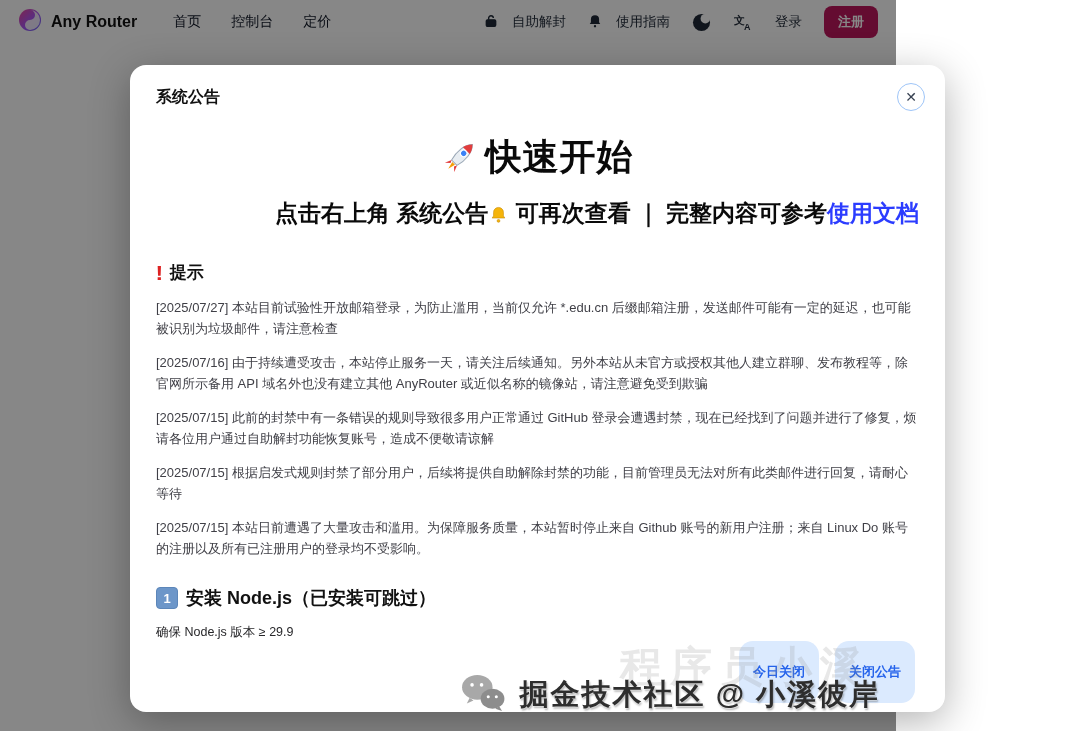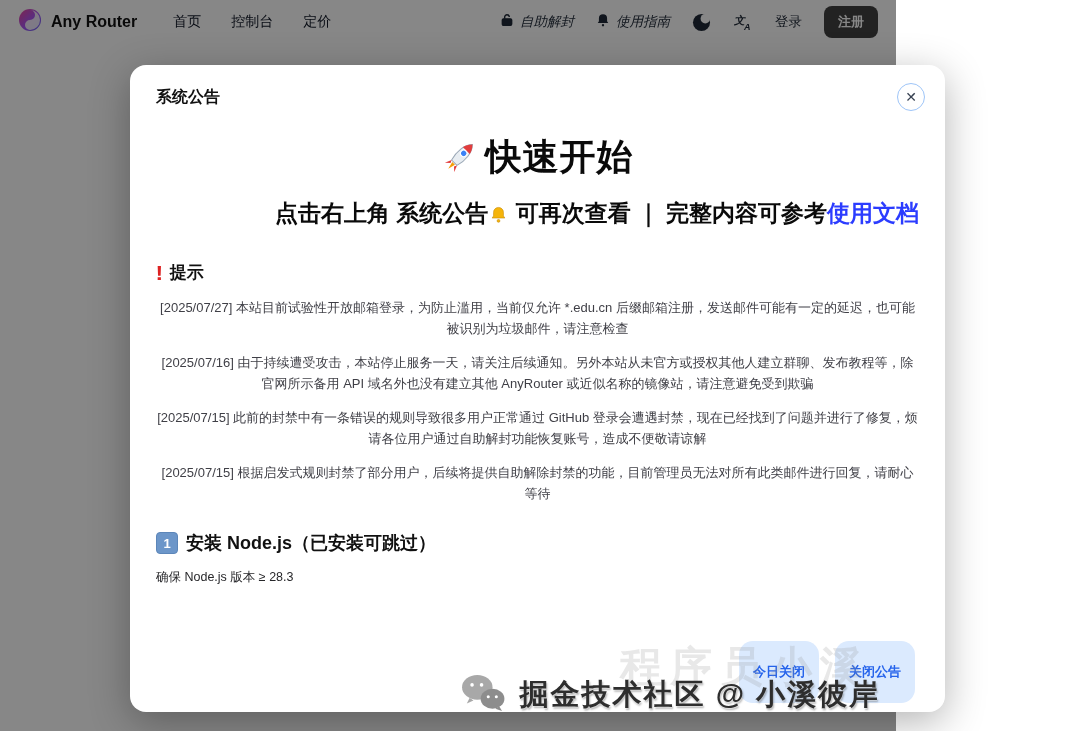--- a/index.html
+++ b/index.html
@@ -5,22 +5,22 @@
   html,body{margin:0;padding:0;width:1080px;height:731px;overflow:hidden;
     font-family:"Liberation Sans","DejaVu Sans",sans-serif;background:#fff;}
   .page{position:relative;width:896px;height:731px;background:#fff;}
 
   
   .navbar{height:44px;display:flex;align-items:center;padding:0 18px;background:#fff;box-sizing:border-box;}
   .brand{display:flex;align-items:center;gap:9px;font-size:16px;font-weight:700;color:#111;}
   .nav-links{display:flex;gap:30px;margin-left:36px;font-size:14px;color:#111827;font-weight:500;}
   .nav-links span{cursor:pointer;}
   .nav-right{margin-left:auto;display:flex;align-items:center;gap:22px;font-size:13.5px;color:#1f2937;font-weight:500;}
-  .nav-item{display:flex;align-items:flex-start;gap:6px;cursor:pointer;font-style:italic;}
-  .register-btn{background:#404040;color:#fff;border:none;border-radius:8px;padding:7px 14px;font-size:13px;font-weight:600;cursor:pointer;}
+  .nav-item{display:flex;align-items:center;gap:14px;cursor:pointer;}
+  .register-btn{background:#be185d;color:#fff;border:none;border-radius:8px;padding:7px 14px;font-size:13px;font-weight:600;cursor:pointer;}
   .login-link{cursor:pointer;}
 
   
   .overlay{position:absolute;inset:0;background:rgba(0,0,0,0.47);z-index:10;}
 
   
   .modal{position:absolute;left:130px;top:65px;width:815px;height:647px;background:#fff;
     border-radius:16px;z-index:20;display:flex;flex-direction:column;box-sizing:border-box;overflow:hidden;
     box-shadow:0 10px 40px rgba(0,0,0,0.3);}
   .modal-header{display:flex;justify-content:space-between;align-items:flex-start;
@@ -32,21 +32,21 @@
   .modal-body{flex:1;overflow:hidden;padding:0 26px;}
 
   .hero{display:flex;align-items:center;justify-content:center;gap:6px;margin-top:16px;}
   .hero-title{font-size:36px;font-weight:800;color:#0a0a0a;letter-spacing:1px;text-align:center;}
   .subtitle{text-align:right;font-size:23px;font-weight:700;margin-top:16px;color:#0a0a0a;}
   .doc-link{color:#2b3cff;cursor:pointer;text-decoration:none;}
   .bell-ico{display:inline-block;vertical-align:-2px;margin:0 2px;}
 
   .tips-heading{font-size:17px;font-weight:700;margin:32px 0 0;display:flex;align-items:center;gap:7px;color:#111;}
   .excl{color:#dd2222;font-weight:900;font-size:20px;line-height:1;transform:scaleX(1.15);}
-  .tip{font-size:13px;color:#3f3f46;line-height:1.62;margin:13px 0 0;text-align:center;}
+  .tip{font-size:13px;color:#3f3f46;line-height:1.62;margin:13px 0 0;}
 
   .install-heading{font-size:18px;font-weight:700;margin:27px 0 0;display:flex;align-items:center;gap:8px;color:#111;}
   .keycap{width:20px;height:20px;background:#6c96c9;border:1px solid #5c86b9;border-radius:4px;color:#fff;
     font-size:13px;font-weight:700;display:inline-flex;align-items:center;justify-content:center;}
   .note{font-size:12.5px;color:#27272a;margin:14px 0 0;}
   .code{font-family:"DejaVu Sans Mono","Liberation Mono",monospace;font-size:13px;color:#18181b;
     line-height:1.6;margin:5px 0 0;white-space:pre;}
 
   .modal-footer{height:64px;display:flex;justify-content:flex-end;align-items:center;gap:16px;
     padding:0 30px 16px;box-sizing:border-box;}
@@ -157,27 +157,28 @@
 
       <div class="tips-heading">
         <span class="excl">!</span>
         <span>提示</span>
       </div>
 
       <p class="tip">[2025/07/27] 本站目前试验性开放邮箱登录，为防止滥用，当前仅允许 *.edu.cn 后缀邮箱注册，发送邮件可能有一定的延迟，也可能被识别为垃圾邮件，请注意检查</p>
       <p class="tip">[2025/07/16] 由于持续遭受攻击，本站停止服务一天，请关注后续通知。另外本站从未官方或授权其他人建立群聊、发布教程等，除官网所示备用 API 域名外也没有建立其他 AnyRouter 或近似名称的镜像站，请注意避免受到欺骗</p>
       <p class="tip">[2025/07/15] 此前的封禁中有一条错误的规则导致很多用户正常通过 GitHub 登录会遭遇封禁，现在已经找到了问题并进行了修复，烦请各位用户通过自助解封功能恢复账号，造成不便敬请谅解</p>
       <p class="tip">[2025/07/15] 根据启发式规则封禁了部分用户，后续将提供自助解除封禁的功能，目前管理员无法对所有此类邮件进行回复，请耐心等待</p>
+      <p class="tip">[2025/07/15] 本站日前遭遇了大量攻击和滥用。为保障服务质量，本站暂时停止来自 Github 账号的新用户注册；来自 Linux Do 账号的注册以及所有已注册用户的登录均不受影响。</p>
 
       <div class="install-heading">
         <span class="keycap">1</span>
         <span>安装 Node.js（已安装可跳过）</span>
       </div>
 
-      <p class="note">确保 Node.js 版本 ≥ 28.3</p>
+      <p class="note">确保 Node.js 版本 ≥ 29.9</p>
 
       <div class="code">
         
         
       </div>
     </div>
 
     <div class="modal-footer">
       <button class="pill-btn">今日关闭</button>
       <button class="pill-btn">关闭公告</button>

